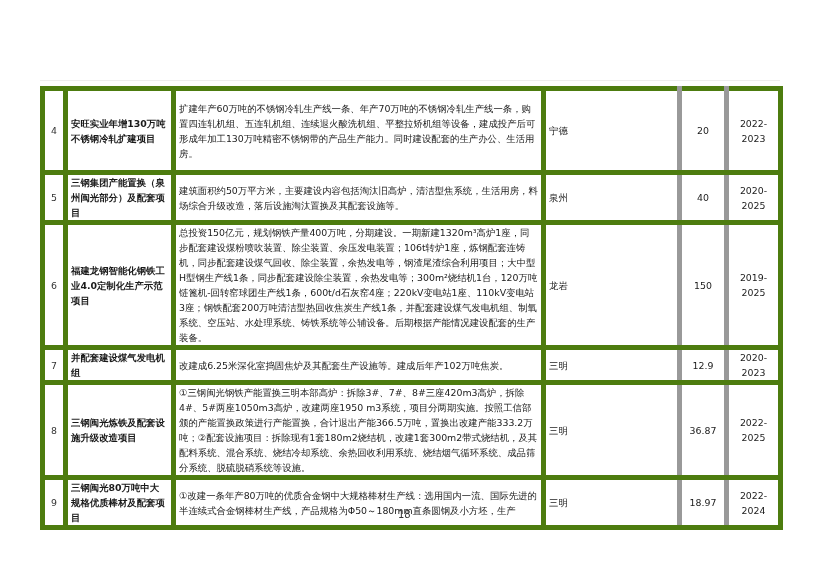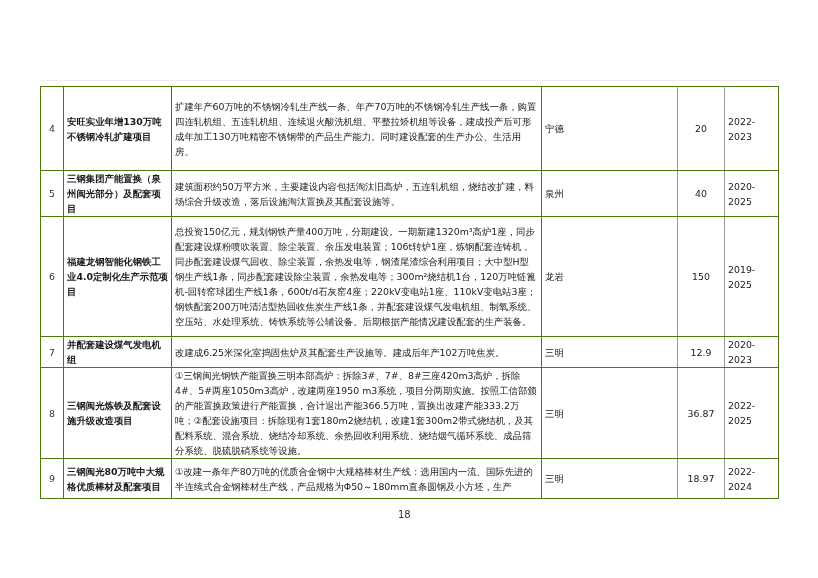--- a/index.html
+++ b/index.html
@@ -1,27 +1,27 @@
 <!DOCTYPE html>
 <html><head>
 <meta charset="utf-8">
 <style>
   html, body { margin: 0; padding: 0; background: #ffffff; }
   body { width: 818px; height: 578px; position: relative; overflow: hidden;
          font-family: "DejaVu Sans", sans-serif; color: #1a1a1a; }
   .topline { position: absolute; left: 40px; top: 80px; width: 740px; height: 1px; background: #eeeeee; }
   table.proj { position: absolute; left: 40px; top: 86px; border-collapse: collapse; table-layout: fixed; width: 738px; }
-  table.proj td { border: 1px solid #4d7c0f; font-size: 9.4px; line-height: 15px; padding: 0 3px; vertical-align: middle; overflow: hidden; }
+  table.proj td { border: 5px solid #4d7c0f; font-size: 9.4px; line-height: 15px; padding: 0 3px; vertical-align: middle; overflow: hidden; }
   table.proj td.c-loc, table.proj td.c-inv { border-left-color: #999; border-right-color: #999; }
   td.c-no { text-align: center; color: #333; }
   td.c-name { font-size: 10.2px; line-height: 15.5px; padding-left: 5px; font-weight: bold; }
   td.c-content { vertical-align: top; padding-top: 2px; padding-left: 4px; }
   td.c-loc { font-size: 10.5px; }
   td.c-inv { text-align: center; padding-right: 10px; }
-  td.c-period { font-size: 9px; }
+  td.c-period { text-align: center; font-size: 9px; }
   .pageno { position: absolute; left: 398px; top: 509px; font-size: 10px; color: #333; text-align: center; }
 </style>
 </head>
 <body>
 
 <div class="topline"></div>
 
 <table class="proj">
   <colgroup>
     <col style="width:23px">
@@ -36,21 +36,21 @@
       <td class="c-no">4</td>
       <td class="c-name">安旺实业年增130万吨不锈钢冷轧扩建项目</td>
       <td class="c-content">扩建年产60万吨的不锈钢冷轧生产线一条、年产70万吨的不锈钢冷轧生产线一条，购置四连轧机组、五连轧机组、连续退火酸洗机组、平整拉矫机组等设备，建成投产后可形成年加工130万吨精密不锈钢带的产品生产能力。同时建设配套的生产办公、生活用房。</td>
       <td class="c-loc">宁德</td>
       <td class="c-inv">20</td>
       <td class="c-period">2022-2023</td>
     </tr>
     <tr style="height:45px">
       <td class="c-no">5</td>
       <td class="c-name">三钢集团产能置换（泉州闽光部分）及配套项目</td>
-      <td class="c-content">建筑面积约50万平方米，主要建设内容包括淘汰旧高炉，五连轧机组，烧结改扩建，料场综合升级改造，落后设施淘汰置换及其配套设施等。</td>
+      <td class="c-content">建筑面积约50万平方米，主要建设内容包括淘汰旧高炉，清洁型焦系统，生活用房，料场综合升级改造，落后设施淘汰置换及其配套设施等。</td>
       <td class="c-loc">泉州</td>
       <td class="c-inv">40</td>
       <td class="c-period">2020-2025</td>
     </tr>
     <tr style="height:120px">
       <td class="c-no">6</td>
       <td class="c-name">福建龙钢智能化钢铁工业4.0定制化生产示范项目</td>
       <td class="c-content">总投资150亿元，规划钢铁产量400万吨，分期建设。一期新建1320m³高炉1座，同步配套建设煤粉喷吹装置、除尘装置、余压发电装置；106t转炉1座，炼钢配套连铸机，同步配套建设煤气回收、除尘装置，余热发电等，钢渣尾渣综合利用项目；大中型H型钢生产线1条，同步配套建设除尘装置，余热发电等；300m²烧结机1台，120万吨链篦机-回转窑球团生产线1条，600t/d石灰窑4座；220kV变电站1座、110kV变电站3座；钢铁配套200万吨清洁型热回收焦炭生产线1条，并配套建设煤气发电机组、制氧系统、空压站、水处理系统、铸铁系统等公辅设备。后期根据产能情况建设配套的生产装备。</td>
       <td class="c-loc">龙岩</td>
       <td class="c-inv">150</td>

